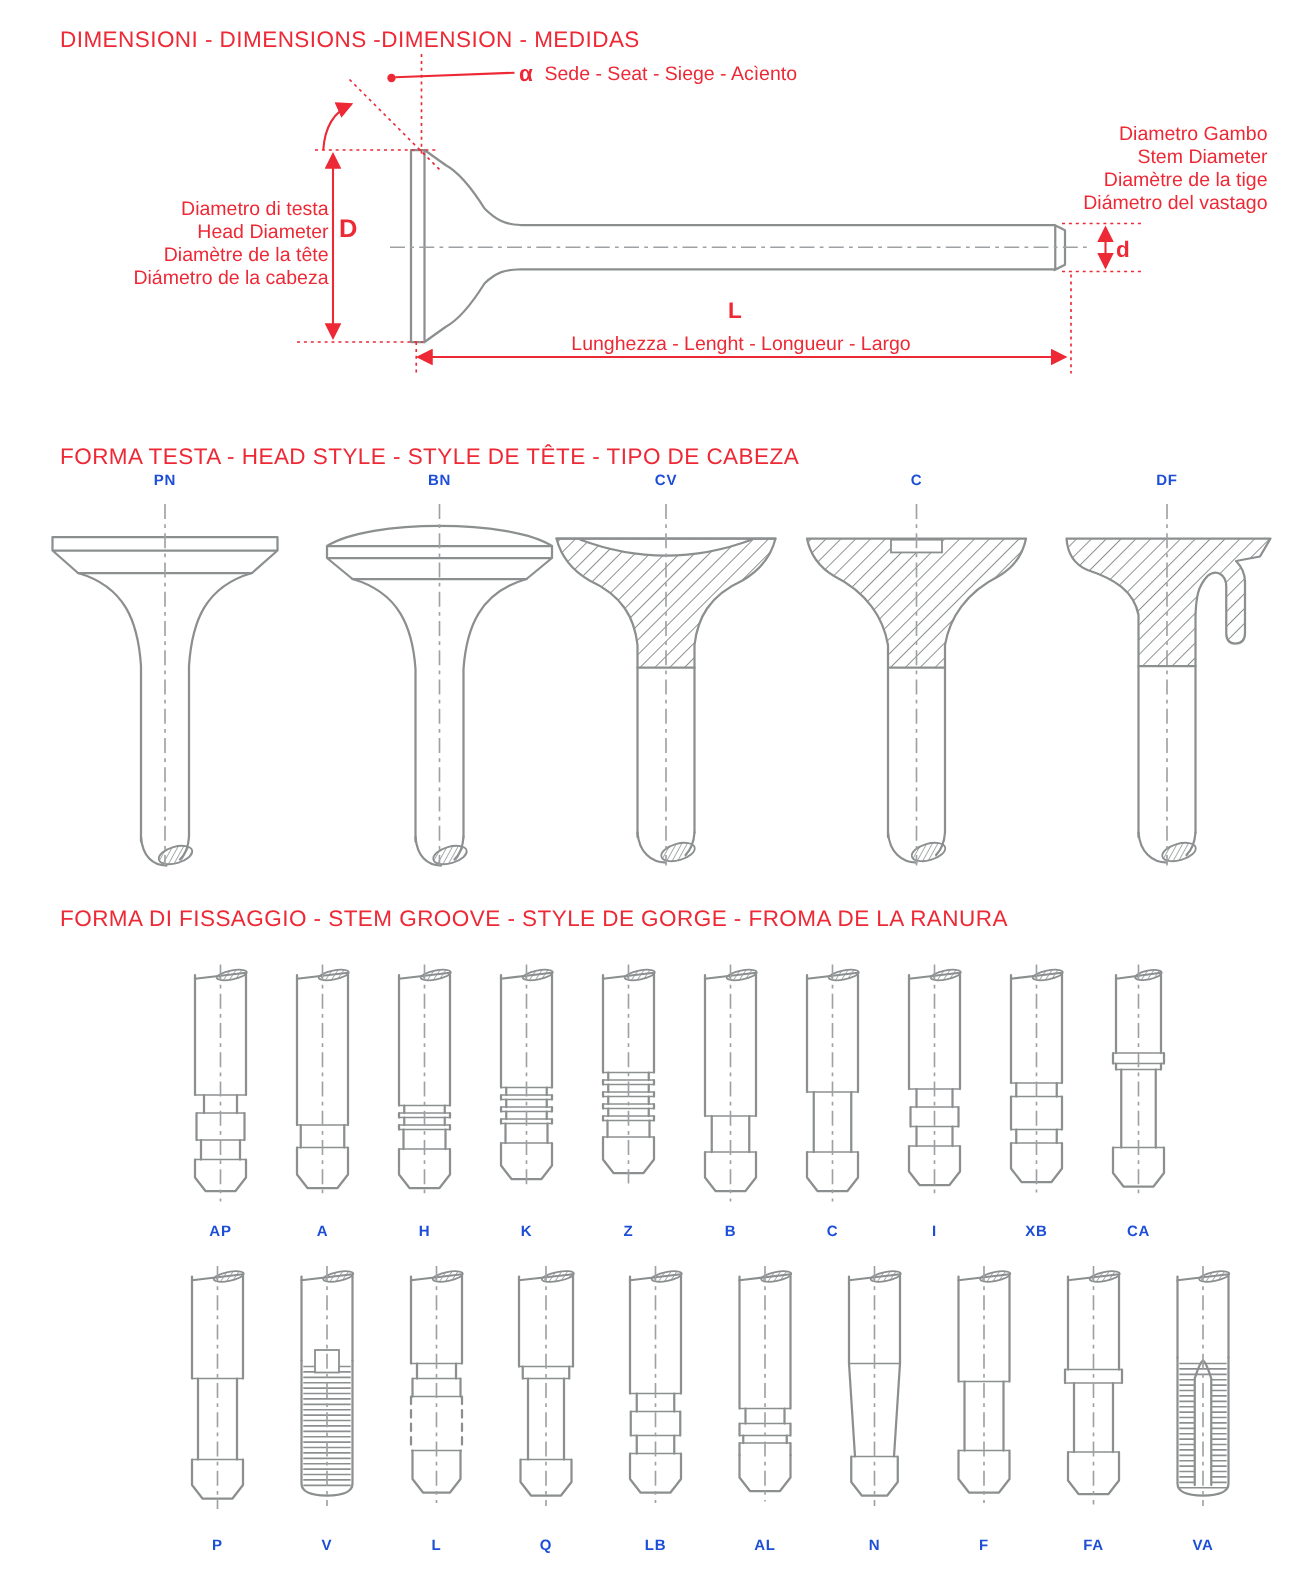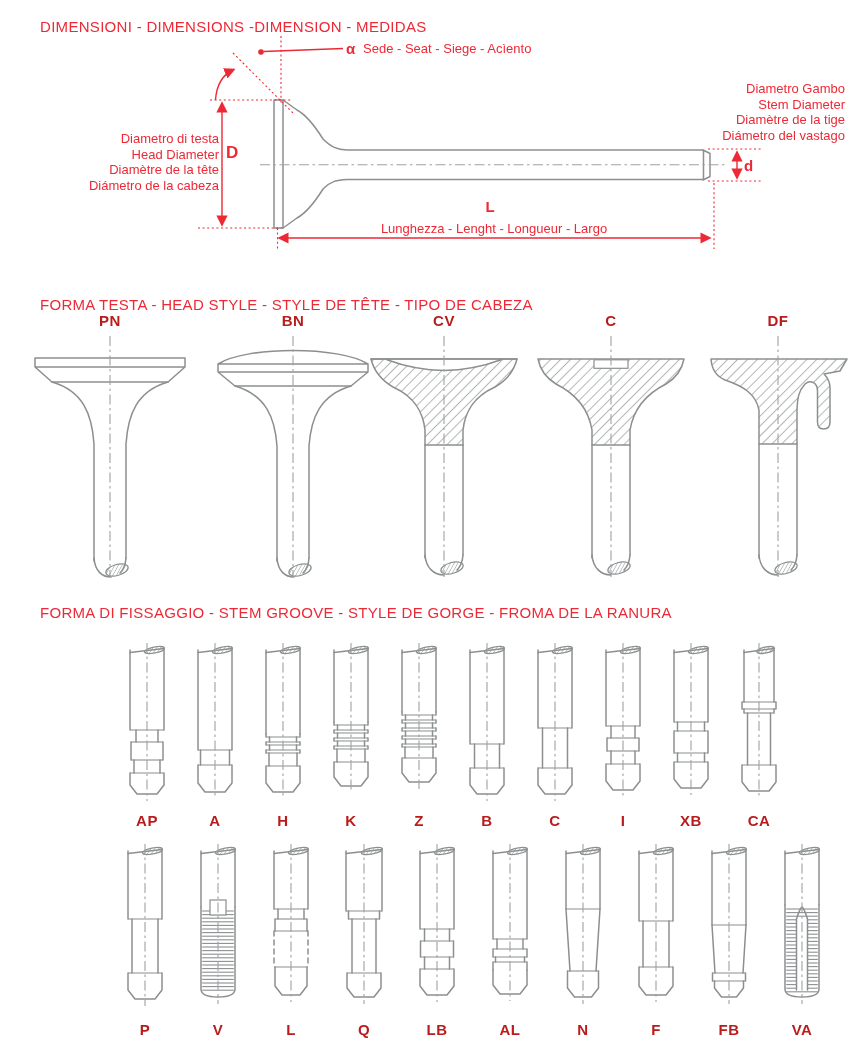--- a/index.html
+++ b/index.html
@@ -13,21 +13,21 @@
   .glh{fill:url(#hatch2);stroke:#8C8F90;stroke-width:1.2;}
   .hatched{fill:url(#hatch);stroke:#8C8F90;stroke-width:1.5;stroke-linejoin:round;}
   .cl{stroke:#9EA1A3;stroke-width:1.1;fill:none;stroke-dasharray:10 3.5 2.5 3.5;}
   
   .rl{stroke:#ED2936;stroke-width:1.4;fill:none;}
   .rd{stroke:#ED2936;stroke-width:1.1;fill:none;stroke-dasharray:2 2.6;}
   .rt{fill:#ED2936;font-size:13px;font-family:"Liberation Sans",sans-serif;}
   .rtb{fill:#ED2936;font-weight:bold;font-family:"Liberation Sans",sans-serif;}
   .dim-svg{position:absolute;left:0;top:30px;}
   .head-col{position:absolute;top:312px;width:170px;text-align:center;}
-  .g-label{color:#b91c1c;font-size:15px;font-weight:bold;letter-spacing:.5px;line-height:18px;}
+  .g-label{color:#1d4ed8;font-size:10px;font-weight:bold;letter-spacing:.5px;line-height:18px;}
   .head-col .g-label{margin-bottom:4px;}
   .groove-row{position:absolute;display:flex;justify-content:space-between;}
   #row1{left:114px;top:642px;width:678px;justify-content:center;}
   #row2{left:111px;top:843px;width:725px;}
   .g-col{width:68px;text-align:center;}
   .stem-fig{height:auto;}
   .g-col .g-label{margin-top:2px;}
 </style>
 </head>
 <body>
@@ -553,33 +553,33 @@
           <line class="glt" x1="17" y1="124" x2="51" y2="124"></line>
           <path class="gl" d="M17,124 L17,143 L24,152 L44,152 L51,143 L51,124"></path>
           <path class="cl" d="M34,1 V159"></path>
         </svg></div>
       <div class="g-label">F</div>
     </div>
   <div class="g-col">
       <div class="stem-fig"><svg width="68" height="172" viewBox="0 0 68 172">
           <path class="gl" d="M17,10.5 L51,6.5"></path>
           <ellipse class="glh" cx="41.480000000000004" cy="8" rx="10.2" ry="3" transform="rotate(-11 41.480000000000004 8)"></ellipse>
-          <path class="gl" d="M17,8 L17,82"></path>
-          <path class="gl" d="M51,8 L51,82"></path>
-          <line class="glt" x1="17" y1="82" x2="51" y2="82"></line>
-          <path class="gl" d="M17,82 L20,130"></path>
-          <path class="gl" d="M51,82 L48,130"></path>
-          <line class="glt" x1="17.5" y1="130" x2="50.5" y2="130"></line>
-          <path class="gl" d="M17.5,130 L17.5,138"></path>
-          <path class="gl" d="M50.5,130 L50.5,138"></path>
-          <line class="glt" x1="17.5" y1="138" x2="50.5" y2="138"></line>
-          <path class="gl" d="M19.5,138 L19.5,145 L26.5,154 L41.5,154 L48.5,145 L48.5,138"></path>
-          <path class="cl" d="M34,1 V161"></path>
-        </svg></div>
-      <div class="g-label">FB</div>
+          <path class="gl" d="M17,8 L17,70"></path>
+          <path class="gl" d="M51,8 L51,70"></path>
+          <line class="glt" x1="15" y1="70" x2="53" y2="70"></line>
+          <path class="gl" d="M15,70 L15,79"></path>
+          <path class="gl" d="M53,70 L53,79"></path>
+          <line class="glt" x1="15" y1="79" x2="53" y2="79"></line>
+          <path class="gl" d="M21,79 L21,125"></path>
+          <path class="gl" d="M47,79 L47,125"></path>
+          <line class="glt" x1="17" y1="125" x2="51" y2="125"></line>
+          <path class="gl" d="M17,125 L17,144 L24,153 L44,153 L51,144 L51,125"></path>
+          <path class="cl" d="M34,1 V160"></path>
+        </svg></div>
+      <div class="g-label">FA</div>
     </div>
   <div class="g-col">
       <div class="stem-fig"><svg width="68" height="172" viewBox="0 0 68 172">
           <path class="gl" d="M17,10.5 L51,6.5"></path>
           <ellipse class="glh" cx="41.480000000000004" cy="8" rx="10.2" ry="3" transform="rotate(-11 41.480000000000004 8)"></ellipse>
           <path class="gl" d="M17,8 L17,62"></path>
           <path class="gl" d="M51,8 L51,62"></path>
           <path class="gl" d="M17,62 L17,146 C17,153 26,154 34,154 C42,154 51,153 51,146 L51,62"></path>
           <line class="glt" x1="18.2" y1="66" x2="49.8" y2="66"></line>
           <line class="glt" x1="18.2" y1="69.6" x2="49.8" y2="69.6"></line>

